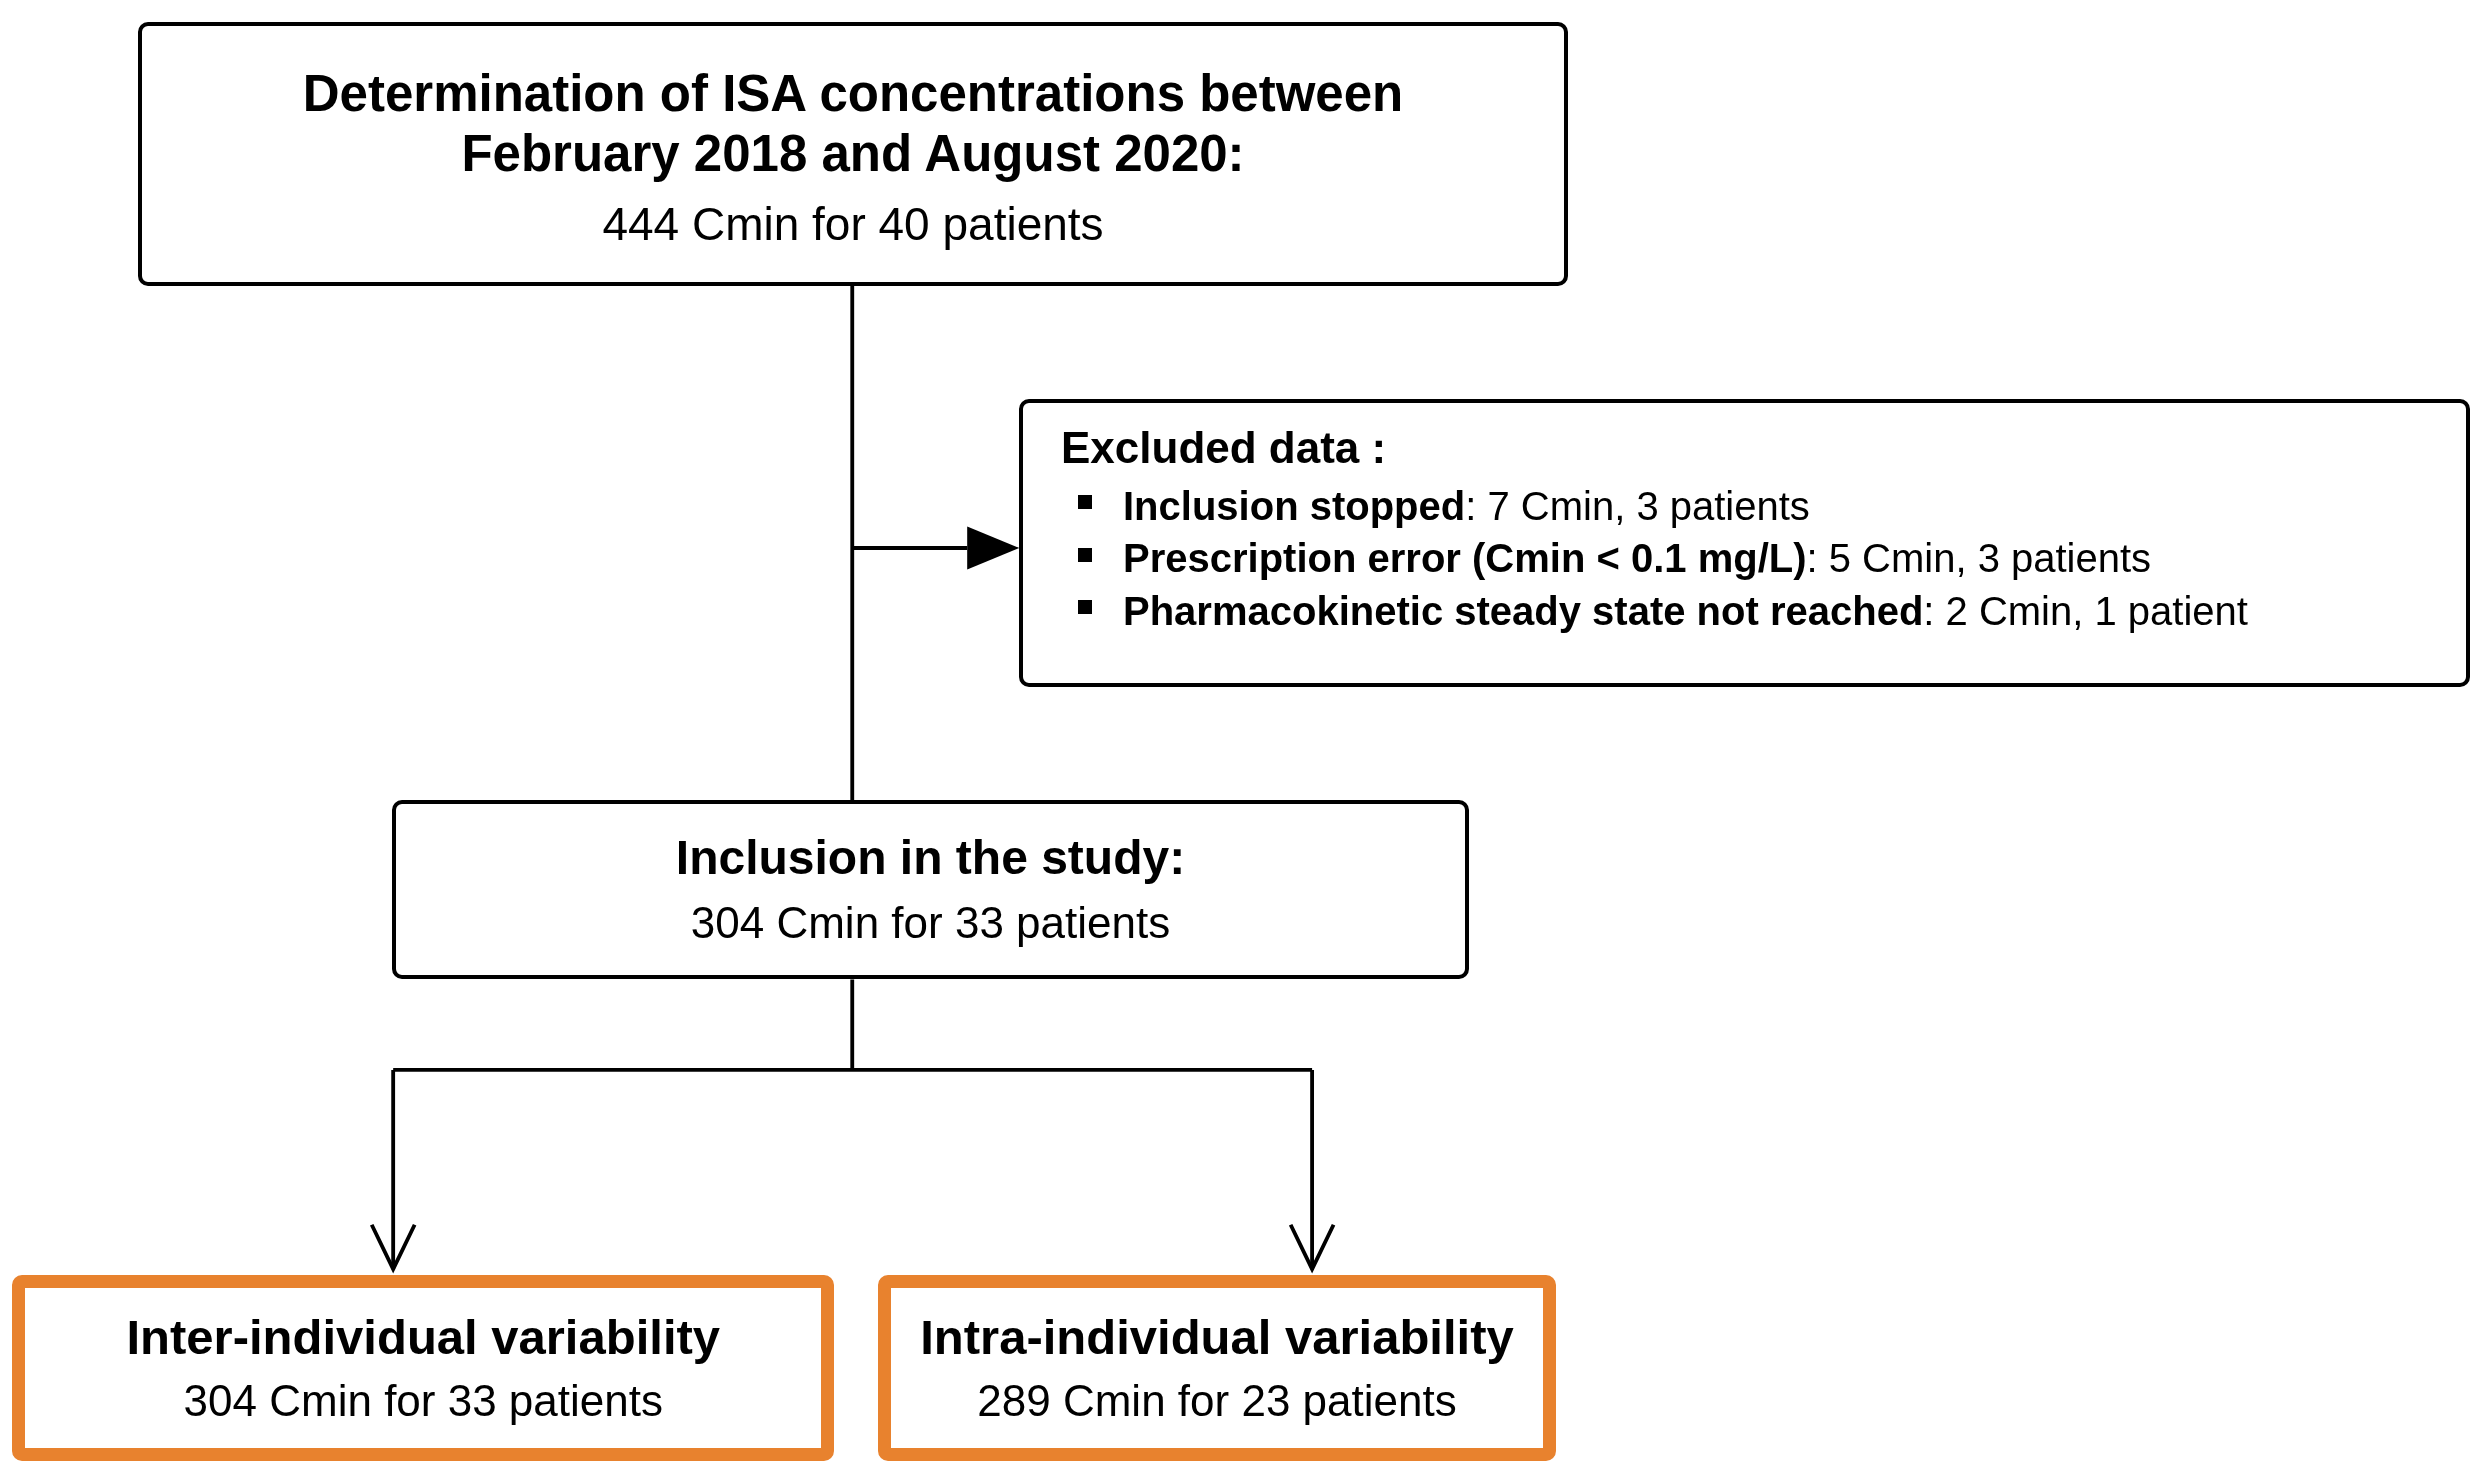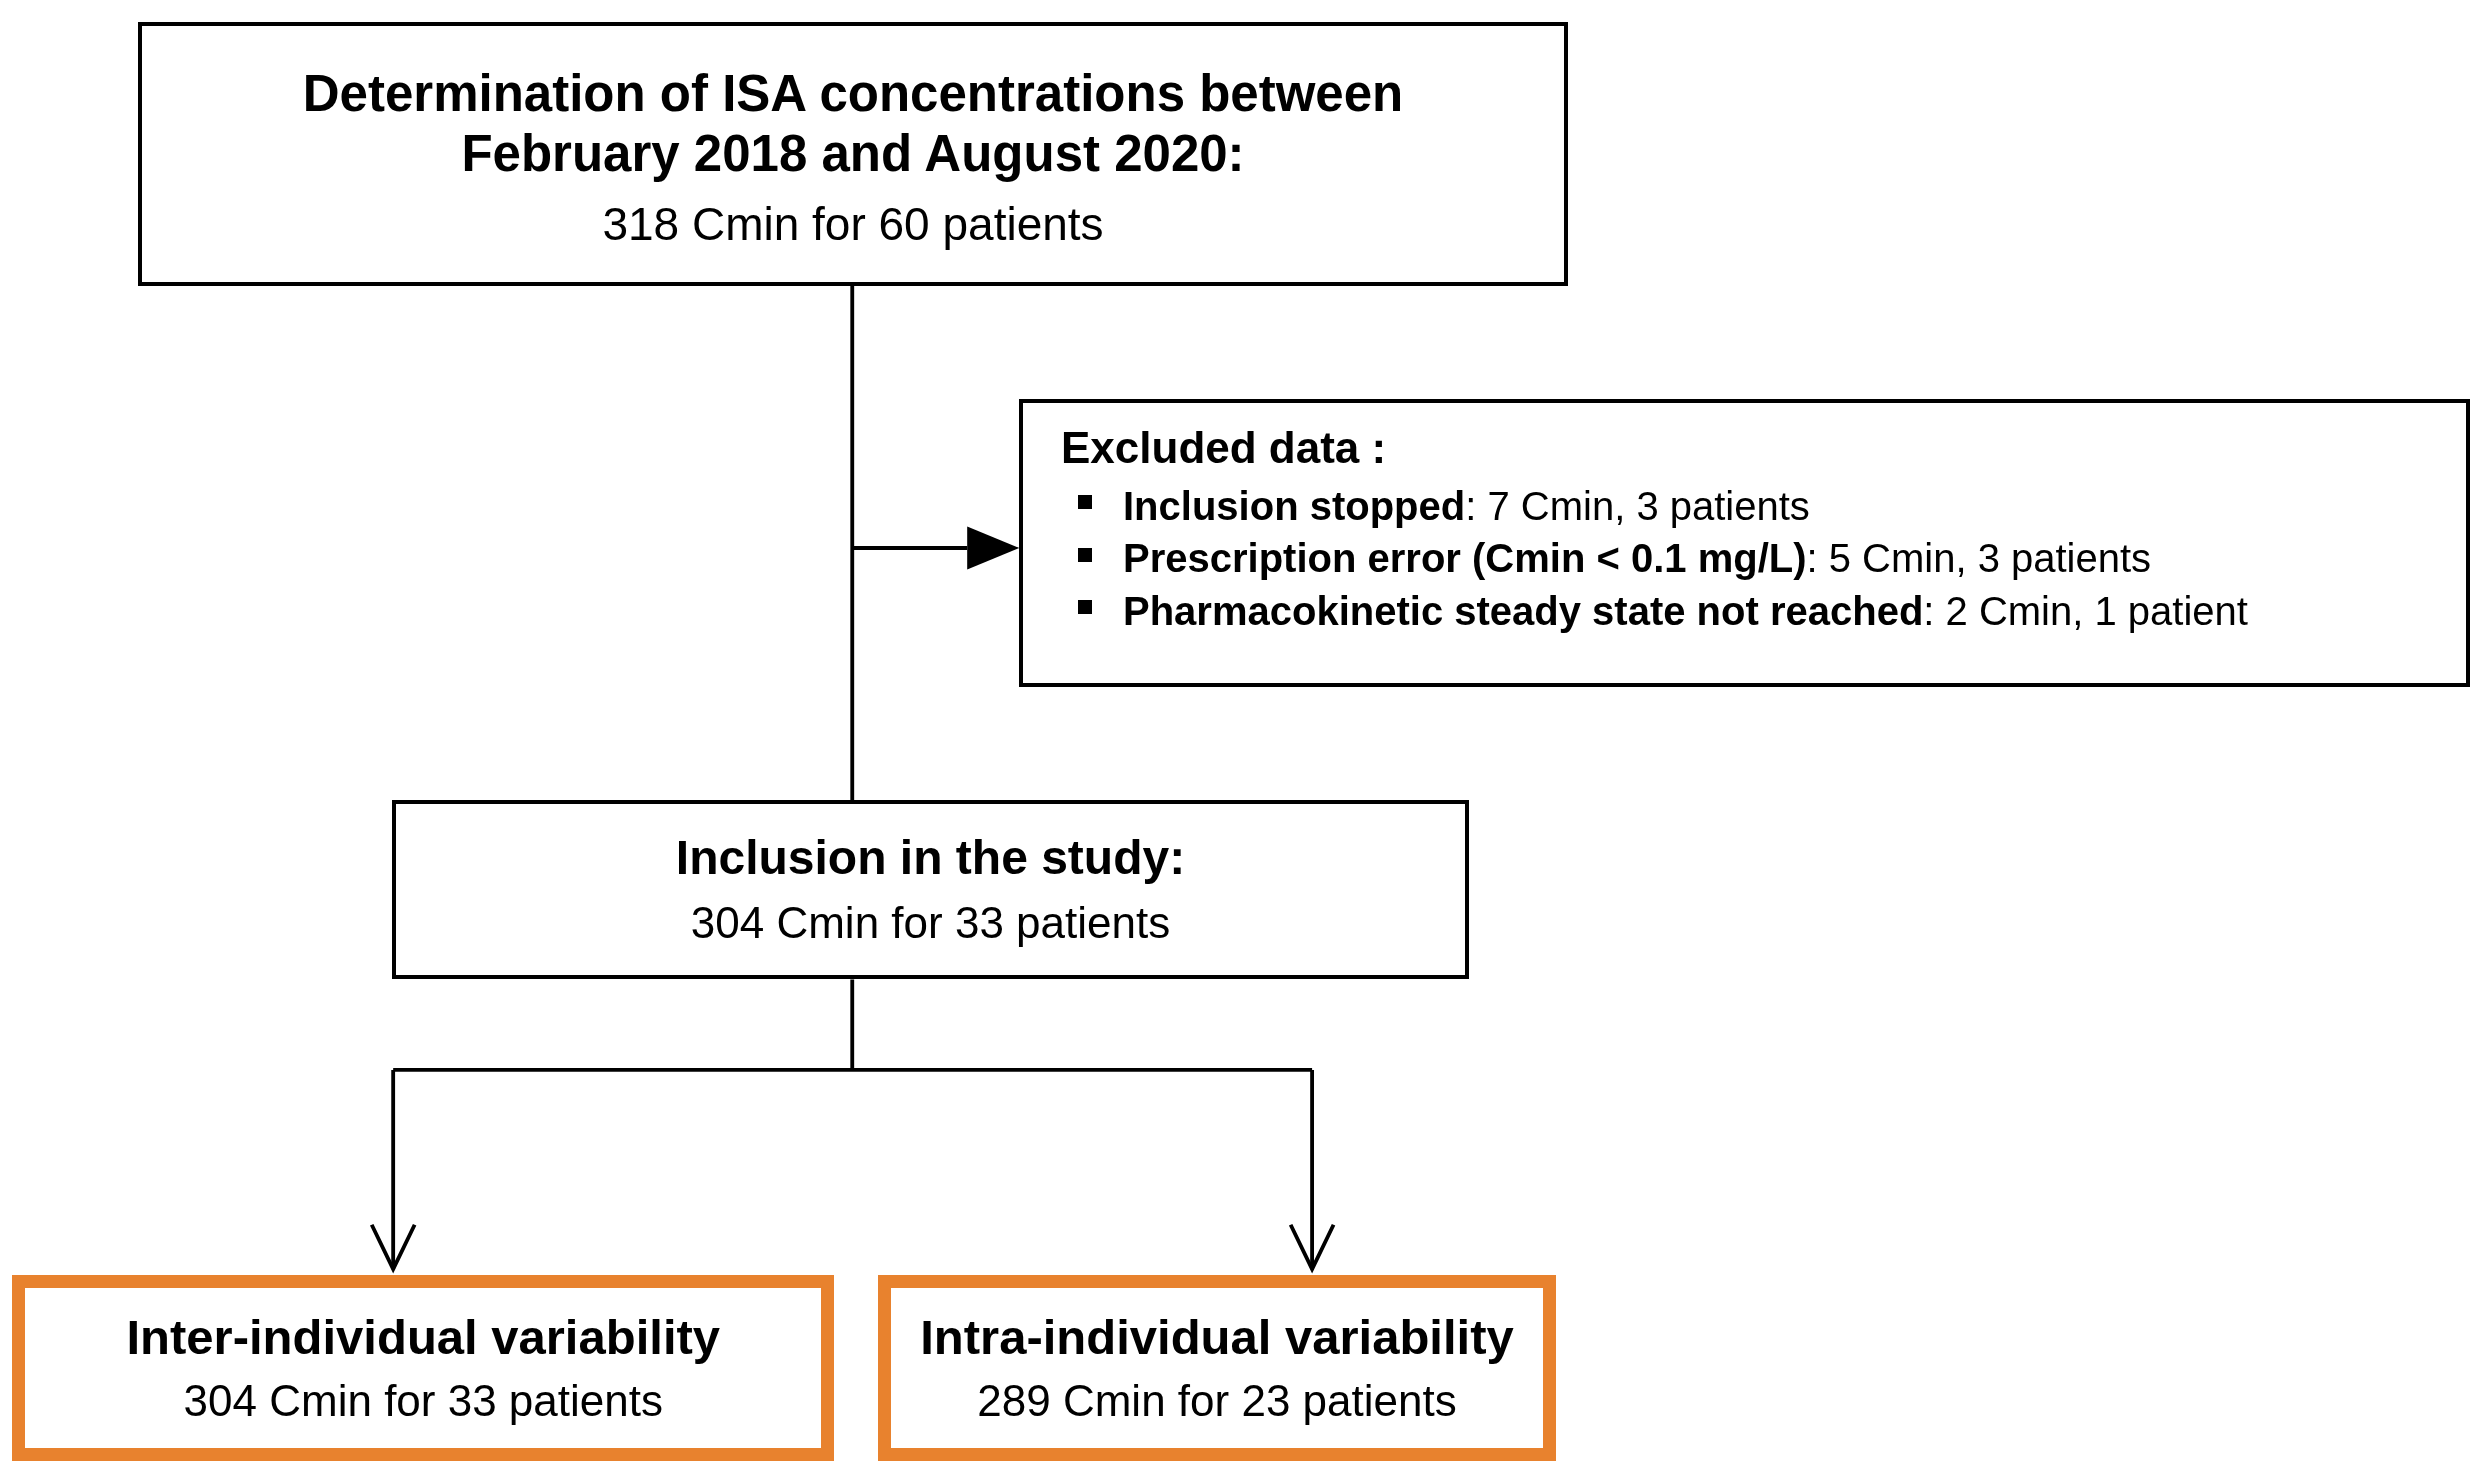--- a/index.html
+++ b/index.html
@@ -19,20 +19,21 @@
   }
   .node {
     position: absolute;
     box-sizing: border-box;
     background: #ffffff;
     display: flex;
     flex-direction: column;
     align-items: center;
     justify-content: center;
     text-align: center;
+    border-radius: 10px;
   }
   .node.black {
     border: 4.6px solid #000000;
   }
   .node.orange {
     border: 13px solid #E8822E;
   }
   .line-bold {
     font-weight: bold;
     color: #000000;
@@ -151,21 +152,21 @@
     <line x1="513" y1="1396" x2="513" y2="1656" stroke="#000000" stroke-width="5"></line>
     <polyline points="485,1598 513,1656 541,1598" fill="none" stroke="#000000" stroke-width="5"></polyline>
 
     <line x1="1712" y1="1396" x2="1712" y2="1656" stroke="#000000" stroke-width="5"></line>
     <polyline points="1684,1598 1712,1656 1740,1598" fill="none" stroke="#000000" stroke-width="5"></polyline>
   </svg>
 
   <div class="node black" id="node-source">
     <div class="line-bold">Determination of ISA concentrations between</div>
     <div class="line-bold">February 2018 and August 2020:</div>
-    <div class="line-normal">318 Cmin for 60 patients</div>
+    <div class="line-normal">444 Cmin for 40 patients</div>
   </div>
 
   <div class="node black" id="node-excluded">
     <div class="excl-title">Excluded data :</div>
 
     <div class="bullet-row">
       <span class="bullet-mark"></span>
       <span class="bullet-strong">Inclusion stopped</span>
       <span class="bullet-rest">: 7 Cmin, 3 patients</span>
     </div>

